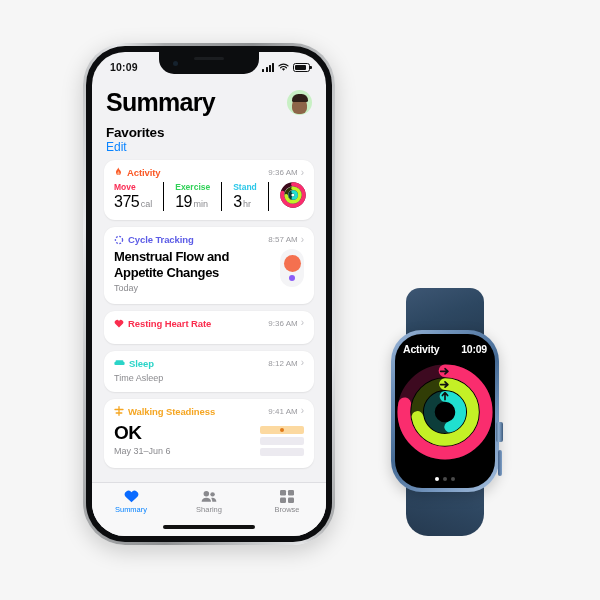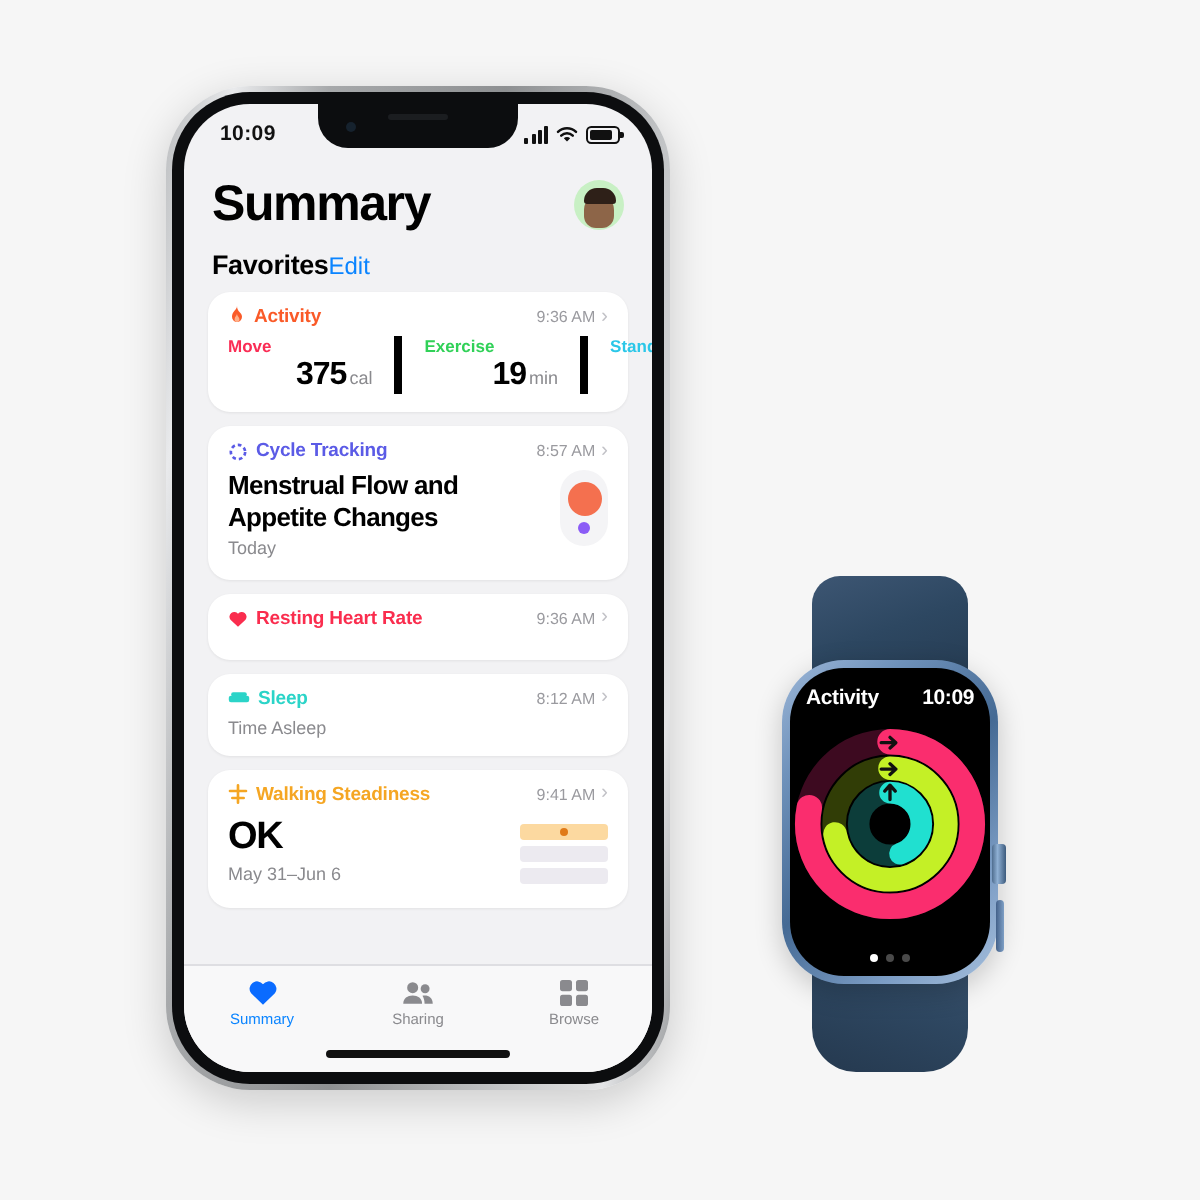--- a/index.html
+++ b/index.html
@@ -87,42 +87,42 @@
   .avatar .head {
     width: 15px; height: 16px; border-radius: 7px 7px 6px 6px;
     background: #8d6548; position:relative; bottom:1px;
   }
   .avatar .hair {
     position:absolute; left:50%; transform:translateX(-50%);
     top:4px; width:16px; height:8px; border-radius: 8px 8px 2px 2px;
     background:#2e2018;
   }
 
-  .section-row { display:flex; align-items:baseline; justify-content:flex-start; padding: 6px 2px 6px 2px; }
+  .section-row { display:flex; align-items:baseline; justify-content:space-between; padding: 6px 2px 6px 2px; flex-direction: column; }
   .section-title { font-size: 13.5px; font-weight: 700; color:#000; letter-spacing:-.2px;}
   .edit-link { font-size: 12px; color:#0a84ff; font-weight:400; }
 
   .card {
     background:#fff; border-radius: 11px; margin-bottom: 7px;
     padding: 7px 10px 9px 10px;
     box-shadow: 0 0.5px 1.5px rgba(0,0,0,0.07);
     position:relative;
   }
   .card-head { display:flex; align-items:center; justify-content:space-between; margin-bottom:4px;}
   .card-head-left { display:flex; align-items:center; gap:4px; }
   .card-cat { font-size: 9.5px; font-weight:700; letter-spacing:-.1px; }
   .card-time { font-size: 8px; color:#9a9a9f; font-weight:400; }
   .chev { color:#c2c2c7; font-size:10px; line-height:1; margin-left:3px;}
   .card-head-right { display:flex; align-items:center;}
 
   .metrics { display:flex; align-items:stretch; }
-  .metric { padding-right: 11px; margin-right: 11px; border-right: 4px solid #000000; }
+  .metric { padding-right: 11px; margin-right: 11px; border-right: 1px solid #000000; }
   .metric:last-of-type { border-right: none; }
   .metric .m-label { font-size: 8.5px; font-weight:700; margin-bottom:1px; }
-  .metric .m-val { font-size: 16px; font-weight:700; color:#000; letter-spacing:-.5px;margin-left:34px; }
+  .metric .m-val { font-size: 16px; font-weight:400; color:#000; letter-spacing:-.5px; }
   .metric .m-unit { font-size: 9px; font-weight:500; color:#8a8a8e; margin-left:1.5px;margin-top:46px;}
 
   .rings-mini { width:26px; height:26px; position:relative; margin-left:auto; }
 
   .big-text { font-size: 13px; font-weight:800; color:#000; line-height:1.22; letter-spacing:-.35px; }
   .sub-text { font-size: 9px; color:#8a8a8e; margin-top:2px;}
   .big-stat { font-size: 19px; font-weight:800; color:#000; letter-spacing:-.6px;}
   .stat-unit { font-size:10px; color:#8a8a8e; font-weight:500; margin-left:1.5px;}
 
   .cycle-glyph {

